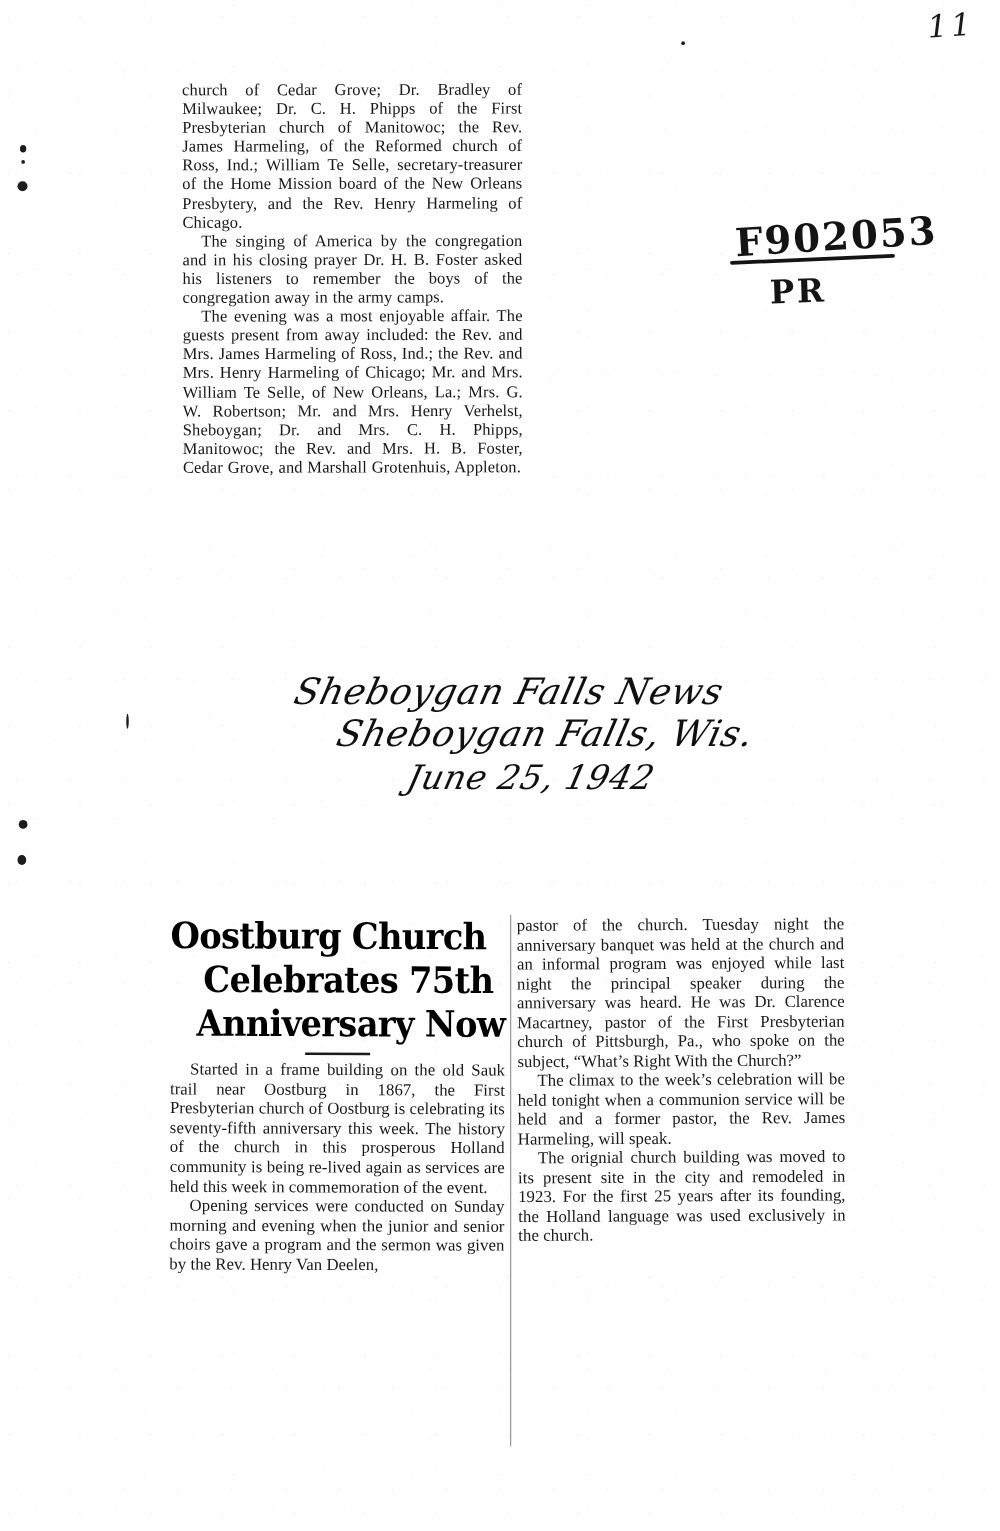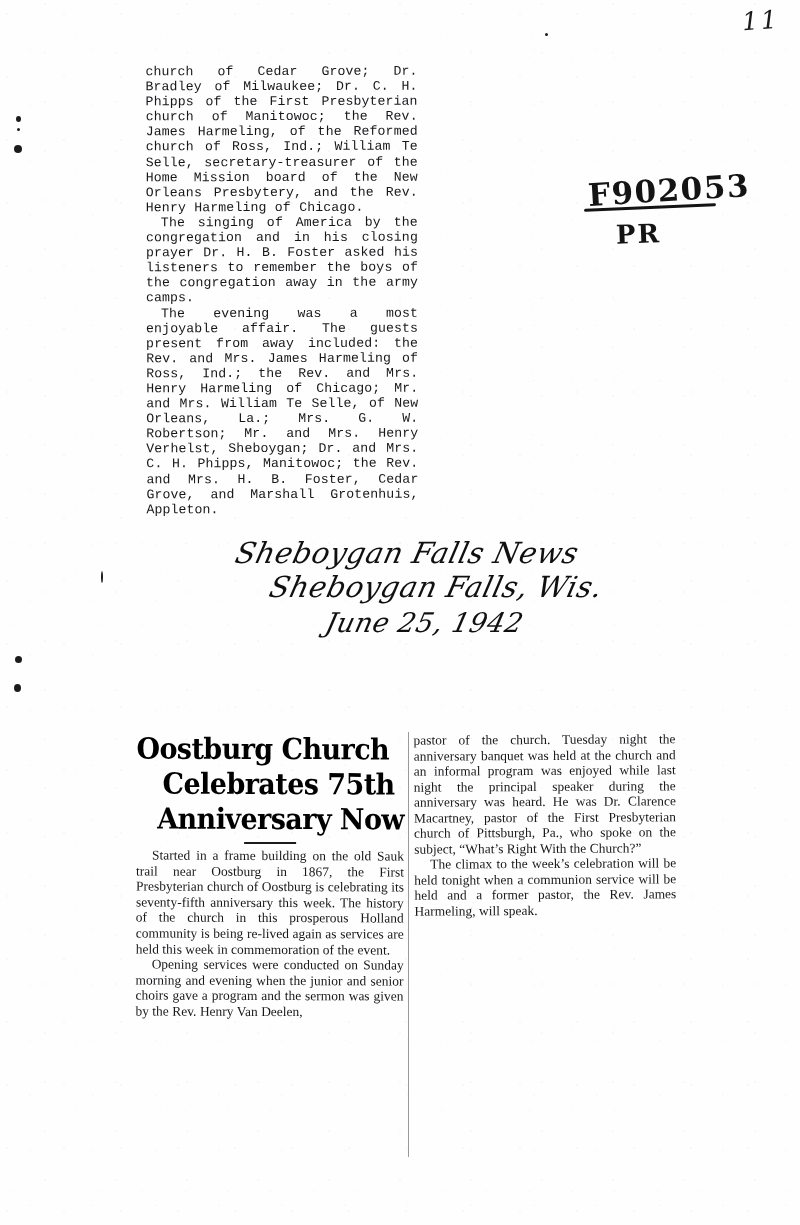--- a/index.html
+++ b/index.html
@@ -50,21 +50,21 @@
 
   
   .clip-upper {
     position: absolute;
     left: 146px;
     top: 64px;
     width: 272px;
   }
   .clip-upper p {
     margin: 0;
-    font-family: Liberation Mono, monospace;
+    font-family: Liberation Serif, serif;
     font-size: 13.2px;
     line-height: 15.1px;
     text-align: justify;
     text-align-last: left;
     color: #17171a;
     letter-spacing: .1px;
     word-spacing: .4px;
   }
   .clip-upper p.indent {
     text-indent: 15px;
@@ -253,18 +253,19 @@
 
       <div class="dinkus"></div>
 
       <p class="body-text">Started in a frame building on the old Sauk trail near Oostburg in 1867, the First Presbyterian church of Oostburg is celebrating its seventy-fifth anniversary this week. The history of the church in this prosperous Holland community is being re-lived again as services are held this week in commemoration of the event.</p>
       <p class="body-text">Opening services were conducted on Sunday morning and evening when the junior and senior choirs gave a program and the sermon was given by the Rev. Henry Van Deelen,</p>
     </div>
 
     <div class="col-right">
       <p class="body-text no-indent">pastor of the church. Tuesday night the anniversary banquet was held at the church and an informal program was enjoyed while last night the principal speaker during the anniversary was heard. He was Dr. Clarence Macartney, pastor of the First Presbyterian church of Pittsburgh, Pa., who spoke on the subject, “What’s Right With the Church?”</p>
       <p class="body-text">The climax to the week’s celebration will be held tonight when a communion service will be held and a former pastor, the Rev. James Harmeling, will speak.</p>
+      <p class="body-text">The orignial church building was moved to its present site in the city and remodeled in 1923. For the first 25 years after its founding, the Holland language was used exclusively in the church.</p>
     </div>
 
   </div>
 
   <div class="grain"></div>
 </div>
 
 </body></html>

